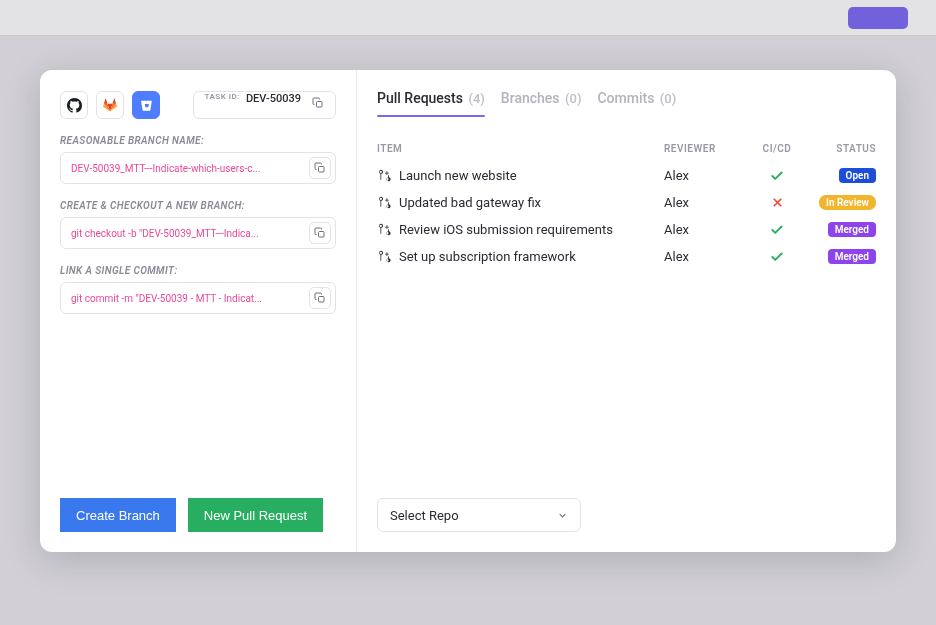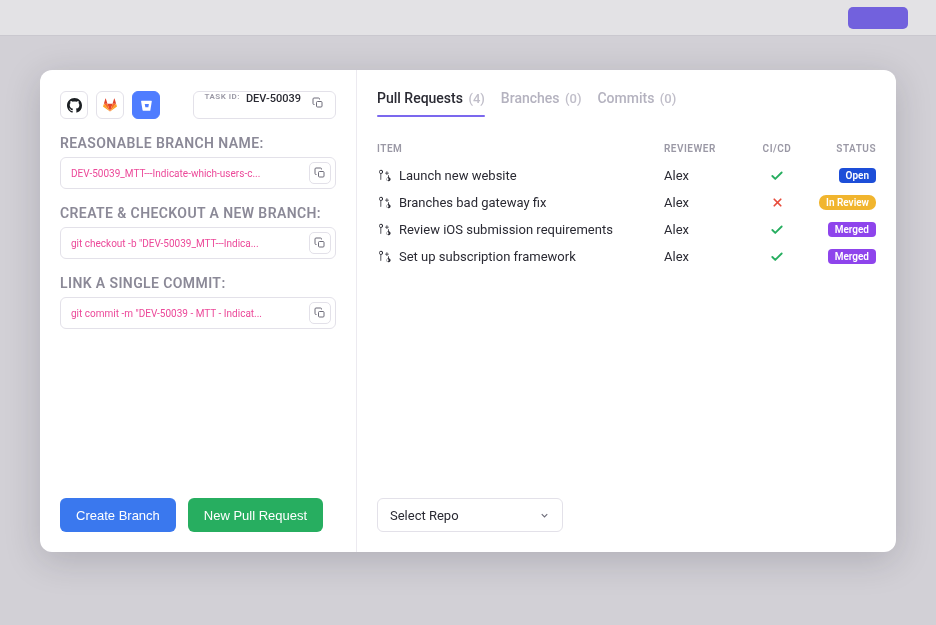--- a/index.html
+++ b/index.html
@@ -101,26 +101,27 @@
       display: flex;
       align-items: center;
       justify-content: center;
       background: #fff;
     }
     .copy-btn.inside {
       border: none;
     }
     .field-group { margin-top: 16px; }
     .field-label {
-      font-size: 14px;
+      font-size: 10px;
       letter-spacing: 0.4px;
       color: #8b8997;
       font-weight: 600;
       text-transform: uppercase;
       margin-bottom: 6px;
+      font-style: italic;
     }
     .field-input {
       border: 1px solid #e3e1e9;
       border-radius: 6px;
       height: 32px;
       display: flex;
       align-items: center;
       padding: 0 4px 0 10px;
     }
     .field-input span.text {
@@ -130,21 +131,21 @@
       text-overflow: ellipsis;
       font-size: 10px;
       color: #ec4899;
     }
     .left-buttons {
       display: flex;
       gap: 12px;
     }
     .btn {
       height: 34px;
-      border-radius: 6px;
+      border-radius: 0;
       border: none;
       font-size: 13px;
       font-weight: 500;
       color: #fff;
       padding: 0 16px;
       display: flex;
       align-items: center;
       justify-content: center;
     }
     .btn-blue { background: #3a78ee; }
@@ -243,21 +244,21 @@
       border-radius: 4px;
     }
     .badge-open { background: #1d4ed8; }
     .badge-review { background: #f1b52e; border-radius: 7px; }
     .badge-merged { background: #8e44ec; }
     .right-spacer { flex: 1; }
     .select-repo {
       border: 1px solid #e3e1e9;
       border-radius: 6px;
       height: 34px;
-      width: 186px;
+      width: 204px;
       display: flex;
       align-items: center;
       padding: 0 12px;
       font-size: 13px;
       color: #2a2a33;
       justify-content: space-between;
     }
     svg { display: block; }
   </style>
 </head>
@@ -395,21 +396,21 @@
             <span class="badge badge-open">Open</span>
           </div>
         </div>
         <div class="tr">
           <div class="td-item">
             <span class="pr-icon">
               <svg width="13" height="13" viewBox="0 0 16 16" fill="#2a2a33">
                 <path d="M5 3.5a1.5 1.5 0 11-3 0 1.5 1.5 0 013 0zm-.5 2.45A2.5 2.5 0 103 5.95V13a.5.5 0 001 0V5.95a2.5 2.5 0 00.5 0zM11 2.5a.5.5 0 01.5.5v1.5H13a.5.5 0 010 1h-1.5V7a.5.5 0 01-1 0V5.5H9a.5.5 0 010-1h1.5V3a.5.5 0 01.5-.5zM13 12.5a1.5 1.5 0 11-3 0 1.5 1.5 0 013 0zm.5-2.45V8a.5.5 0 00-1 0v2.05a2.5 2.5 0 101 0z"></path>
               </svg>
             </span>
-            <span>Branches bad gateway fix</span>
+            <span>Updated bad gateway fix</span>
           </div>
           <div class="td-rev">Alex</div>
           <div class="td-ci">
             <svg width="13" height="13" viewBox="0 0 24 24" fill="none" stroke="#e74c3c" stroke-width="3.2" stroke-linecap="round">
               <line x1="18" y1="6" x2="6" y2="18"></line>
               <line x1="6" y1="6" x2="18" y2="18"></line>
             </svg>
           </div>
           <div class="td-status">
             <span class="badge badge-review">In Review</span>

